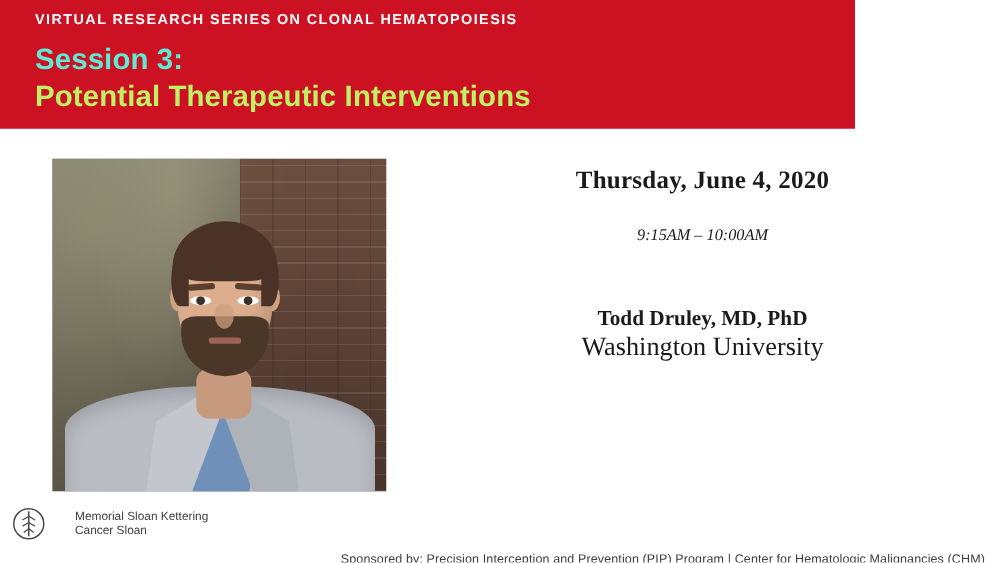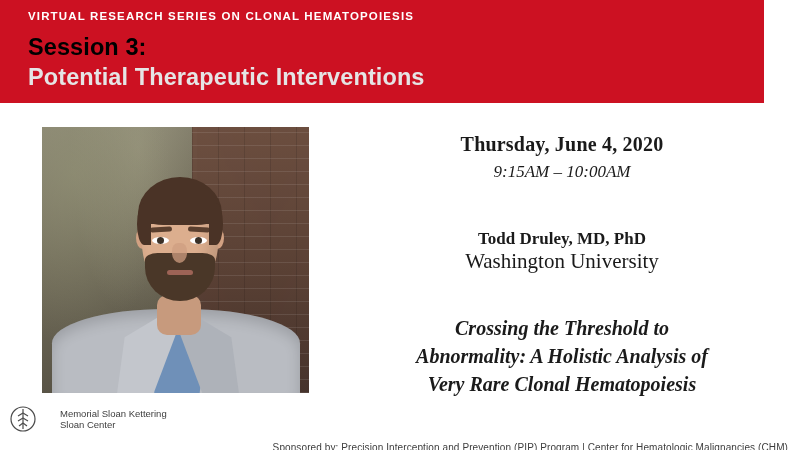--- a/index.html
+++ b/index.html
@@ -18,44 +18,44 @@
     width: 800px;
     height: 450px;
     background: #ffffff;
   }
 
   
   .banner {
     position: absolute;
     left: 0;
     top: 0;
-    width: 764px;
+    width: 684px;
     height: 103px;
     background: #cc1122;
     box-sizing: border-box;
     padding: 9px 0 0 28px;
   }
   .banner-eyebrow {
     color: #ffffff;
     font-size: 11.5px;
     font-weight: bold;
     letter-spacing: 1.15px;
     line-height: 14px;
     white-space: nowrap;
   }
   .banner-title {
-    color: #000000;
+    color: #5eead4;
     font-size: 23.5px;
     font-weight: bold;
     line-height: 30px;
     margin-top: 9px;
     letter-spacing: 0.1px;
   }
   .banner-title-line2 {
-    color: #e5e5e5;
+    color: #bef264;
     font-size: 23.5px;
     font-weight: bold;
     line-height: 30px;
     letter-spacing: 0.1px;
   }
 
   
   .photo-frame {
     position: absolute;
     left: 42px;
@@ -263,24 +263,24 @@
   }
   .date {
     font-family: "Liberation Serif", serif;
     font-size: 20px;
     font-weight: bold;
     line-height: 26px;
     letter-spacing: 0.2px;
   }
   .time {
     font-family: "Liberation Serif", serif;
-    font-size: 17px;
+    font-size: 13px;
     font-style: italic;
     line-height: 24px;
-    margin-top: 3px;
+    margin-top: 19px;
   }
   .speaker-name {
     font-family: "Liberation Serif", serif;
     font-size: 17px;
     line-height: 22px;
     margin-top: 44px;
     font-weight: bold;
   }
   .speaker-affil {
     font-family: "Liberation Serif", serif;
@@ -365,39 +365,34 @@
     <div class="hair"></div>
     <div class="hair-side-l"></div>
     <div class="hair-side-r"></div>
   </div>
 
   <div class="content">
     <div class="date">Thursday, June 4, 2020</div>
     <div class="time">9:15AM – 10:00AM</div>
     <div class="speaker-name">Todd Druley, MD, PhD</div>
     <div class="speaker-affil">Washington University</div>
-    <div class="talk-title">
-      <div>Crossing the Threshold to</div>
-      <div>Abnormality: A Holistic Analysis of</div>
-      <div>Very Rare Clonal Hematopoiesis</div>
-    </div>
   </div>
 
   <div class="msk-logo">
     <svg class="msk-mark" viewBox="0 0 26 30">
       <circle cx="13" cy="15" r="12" fill="none" stroke="#4a4a4a" stroke-width="1.2"></circle>
       <line x1="13" y1="5" x2="13" y2="25" stroke="#4a4a4a" stroke-width="1.2"></line>
       <line x1="13" y1="9" x2="8" y2="12" stroke="#4a4a4a" stroke-width="1.1"></line>
       <line x1="13" y1="9" x2="18" y2="12" stroke="#4a4a4a" stroke-width="1.1"></line>
       <line x1="13" y1="14" x2="8" y2="17" stroke="#4a4a4a" stroke-width="1.1"></line>
       <line x1="13" y1="14" x2="18" y2="17" stroke="#4a4a4a" stroke-width="1.1"></line>
       <line x1="13" y1="19" x2="9" y2="22" stroke="#4a4a4a" stroke-width="1.1"></line>
       <line x1="13" y1="19" x2="17" y2="22" stroke="#4a4a4a" stroke-width="1.1"></line>
     </svg>
     <div class="msk-text">
       <div>Memorial Sloan Kettering</div>
-      <div>Sloan Center</div>
+      <div>Cancer Sloan</div>
     </div>
   </div>
 
   <div class="sponsor">Sponsored by: Precision Interception and Prevention (PIP) Program | Center for Hematologic Malignancies (CHM)</div>
 
 </div>
 
 </body></html>

